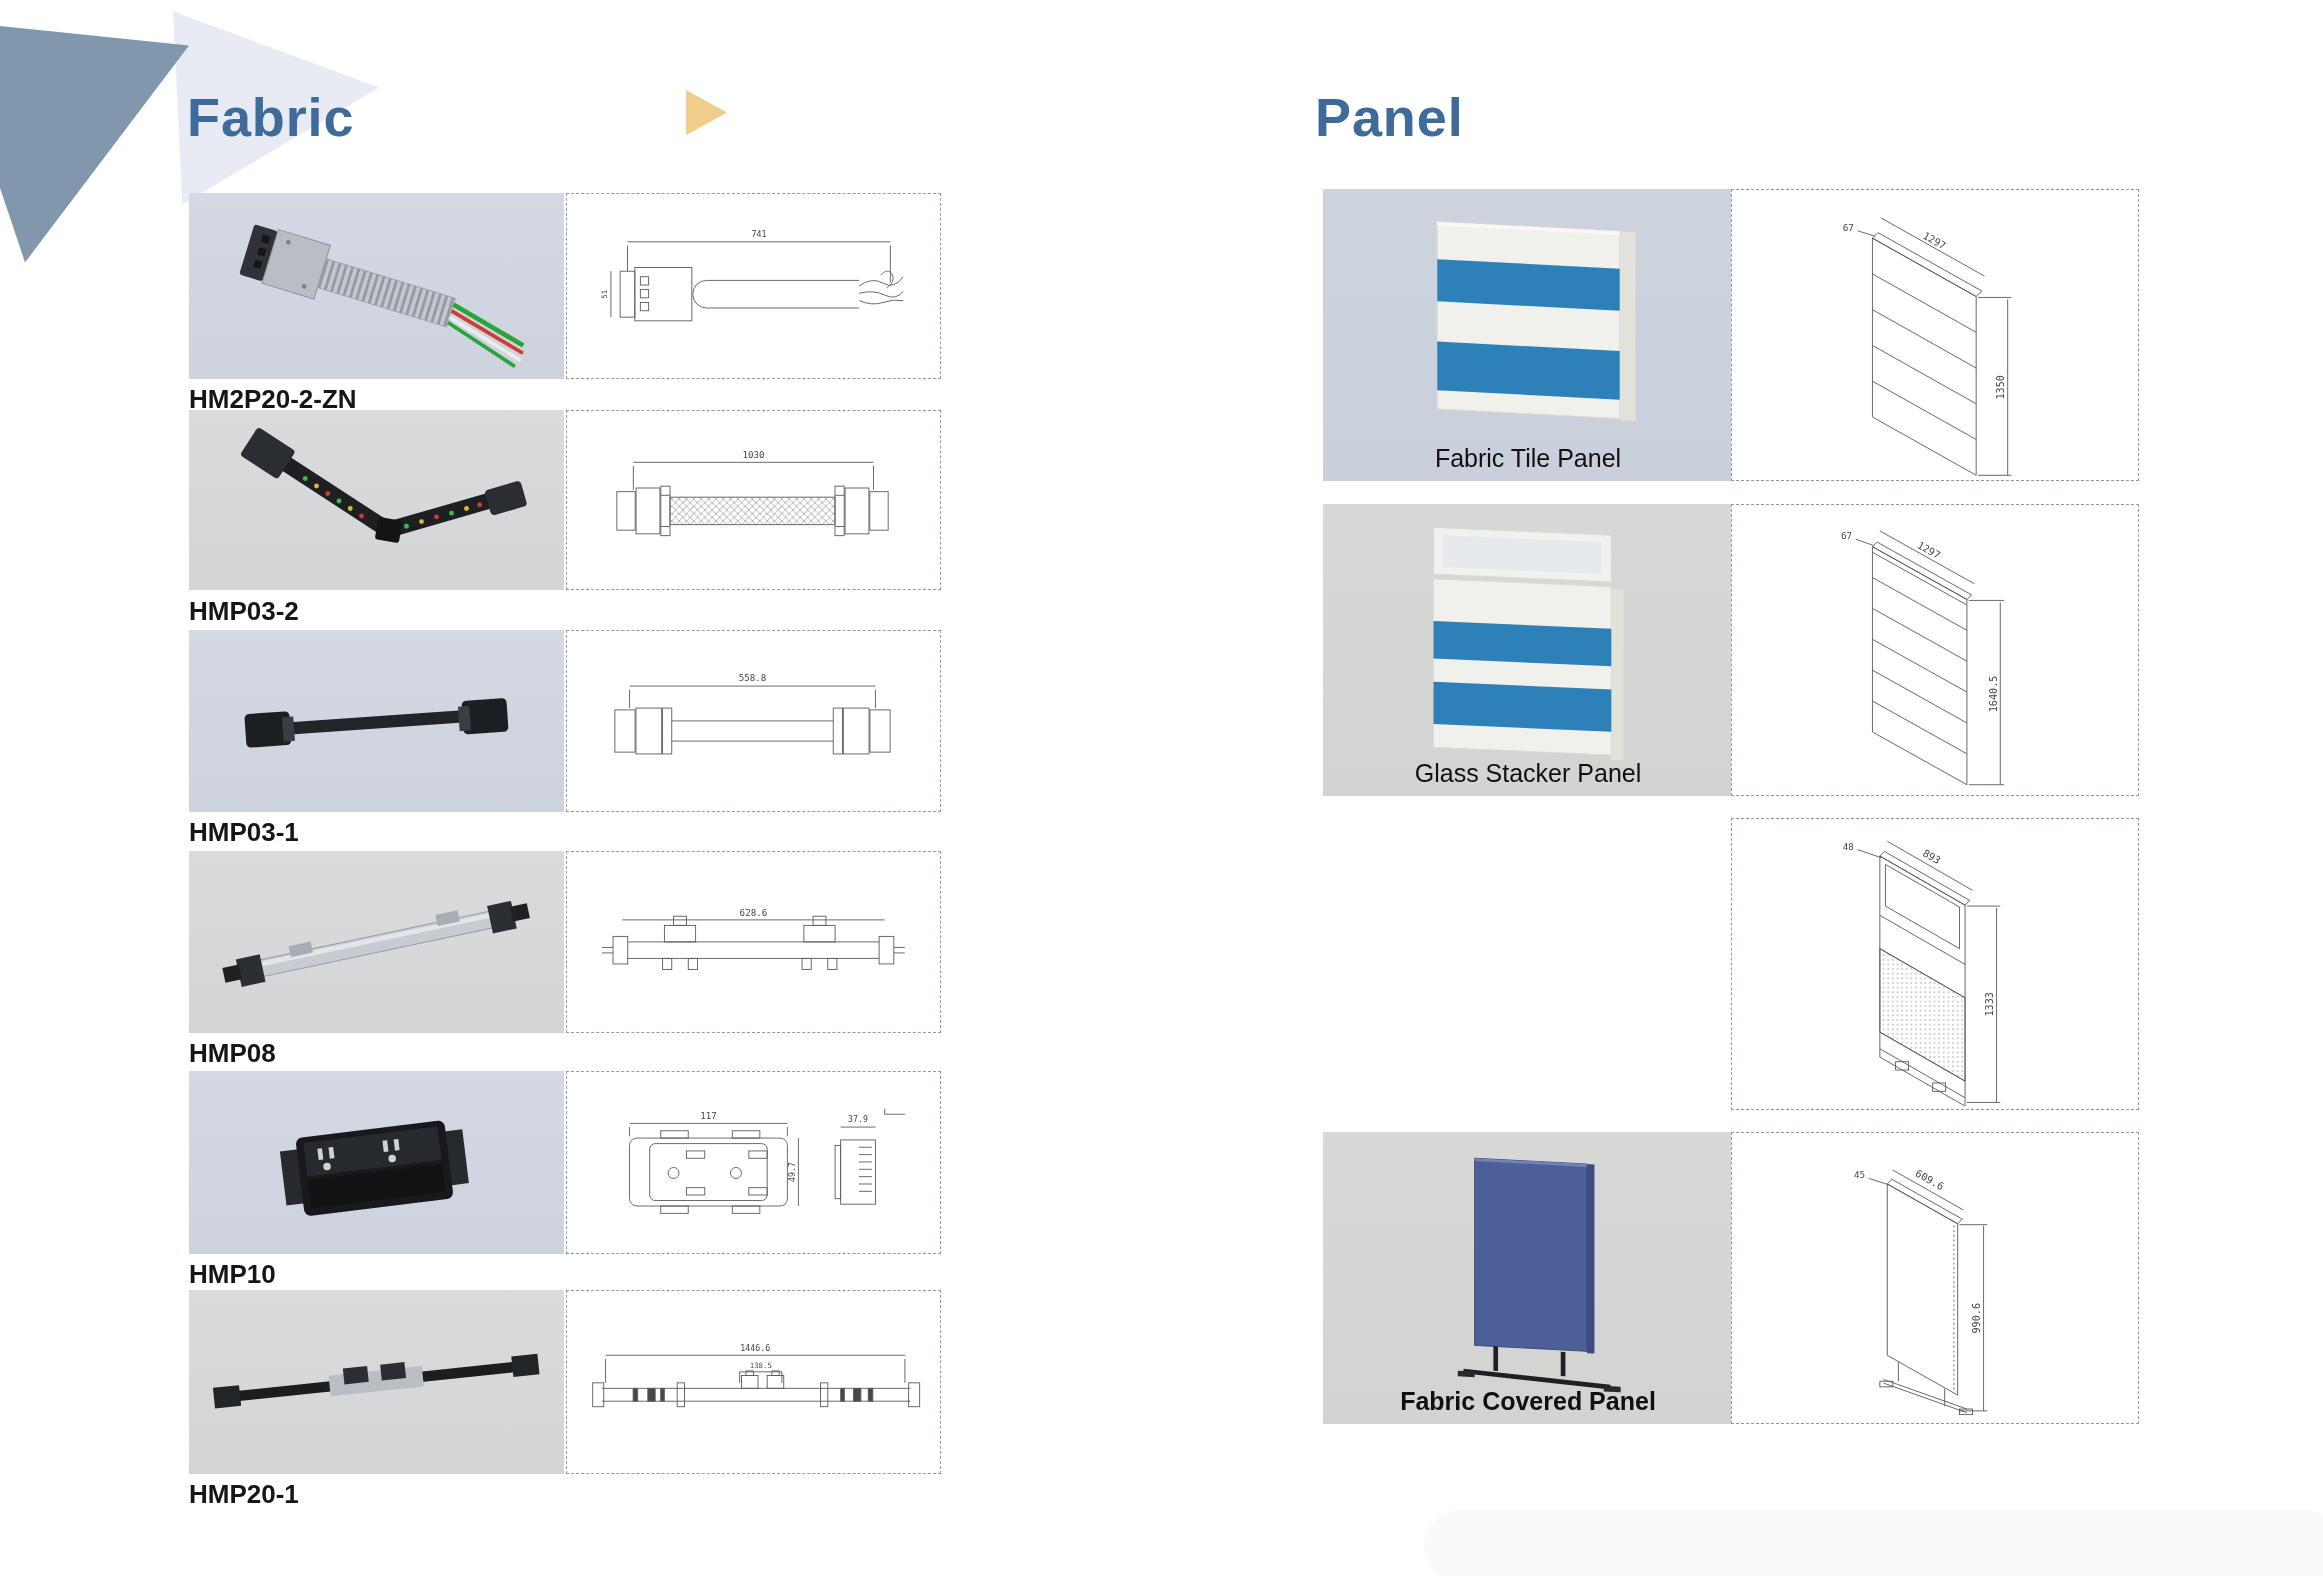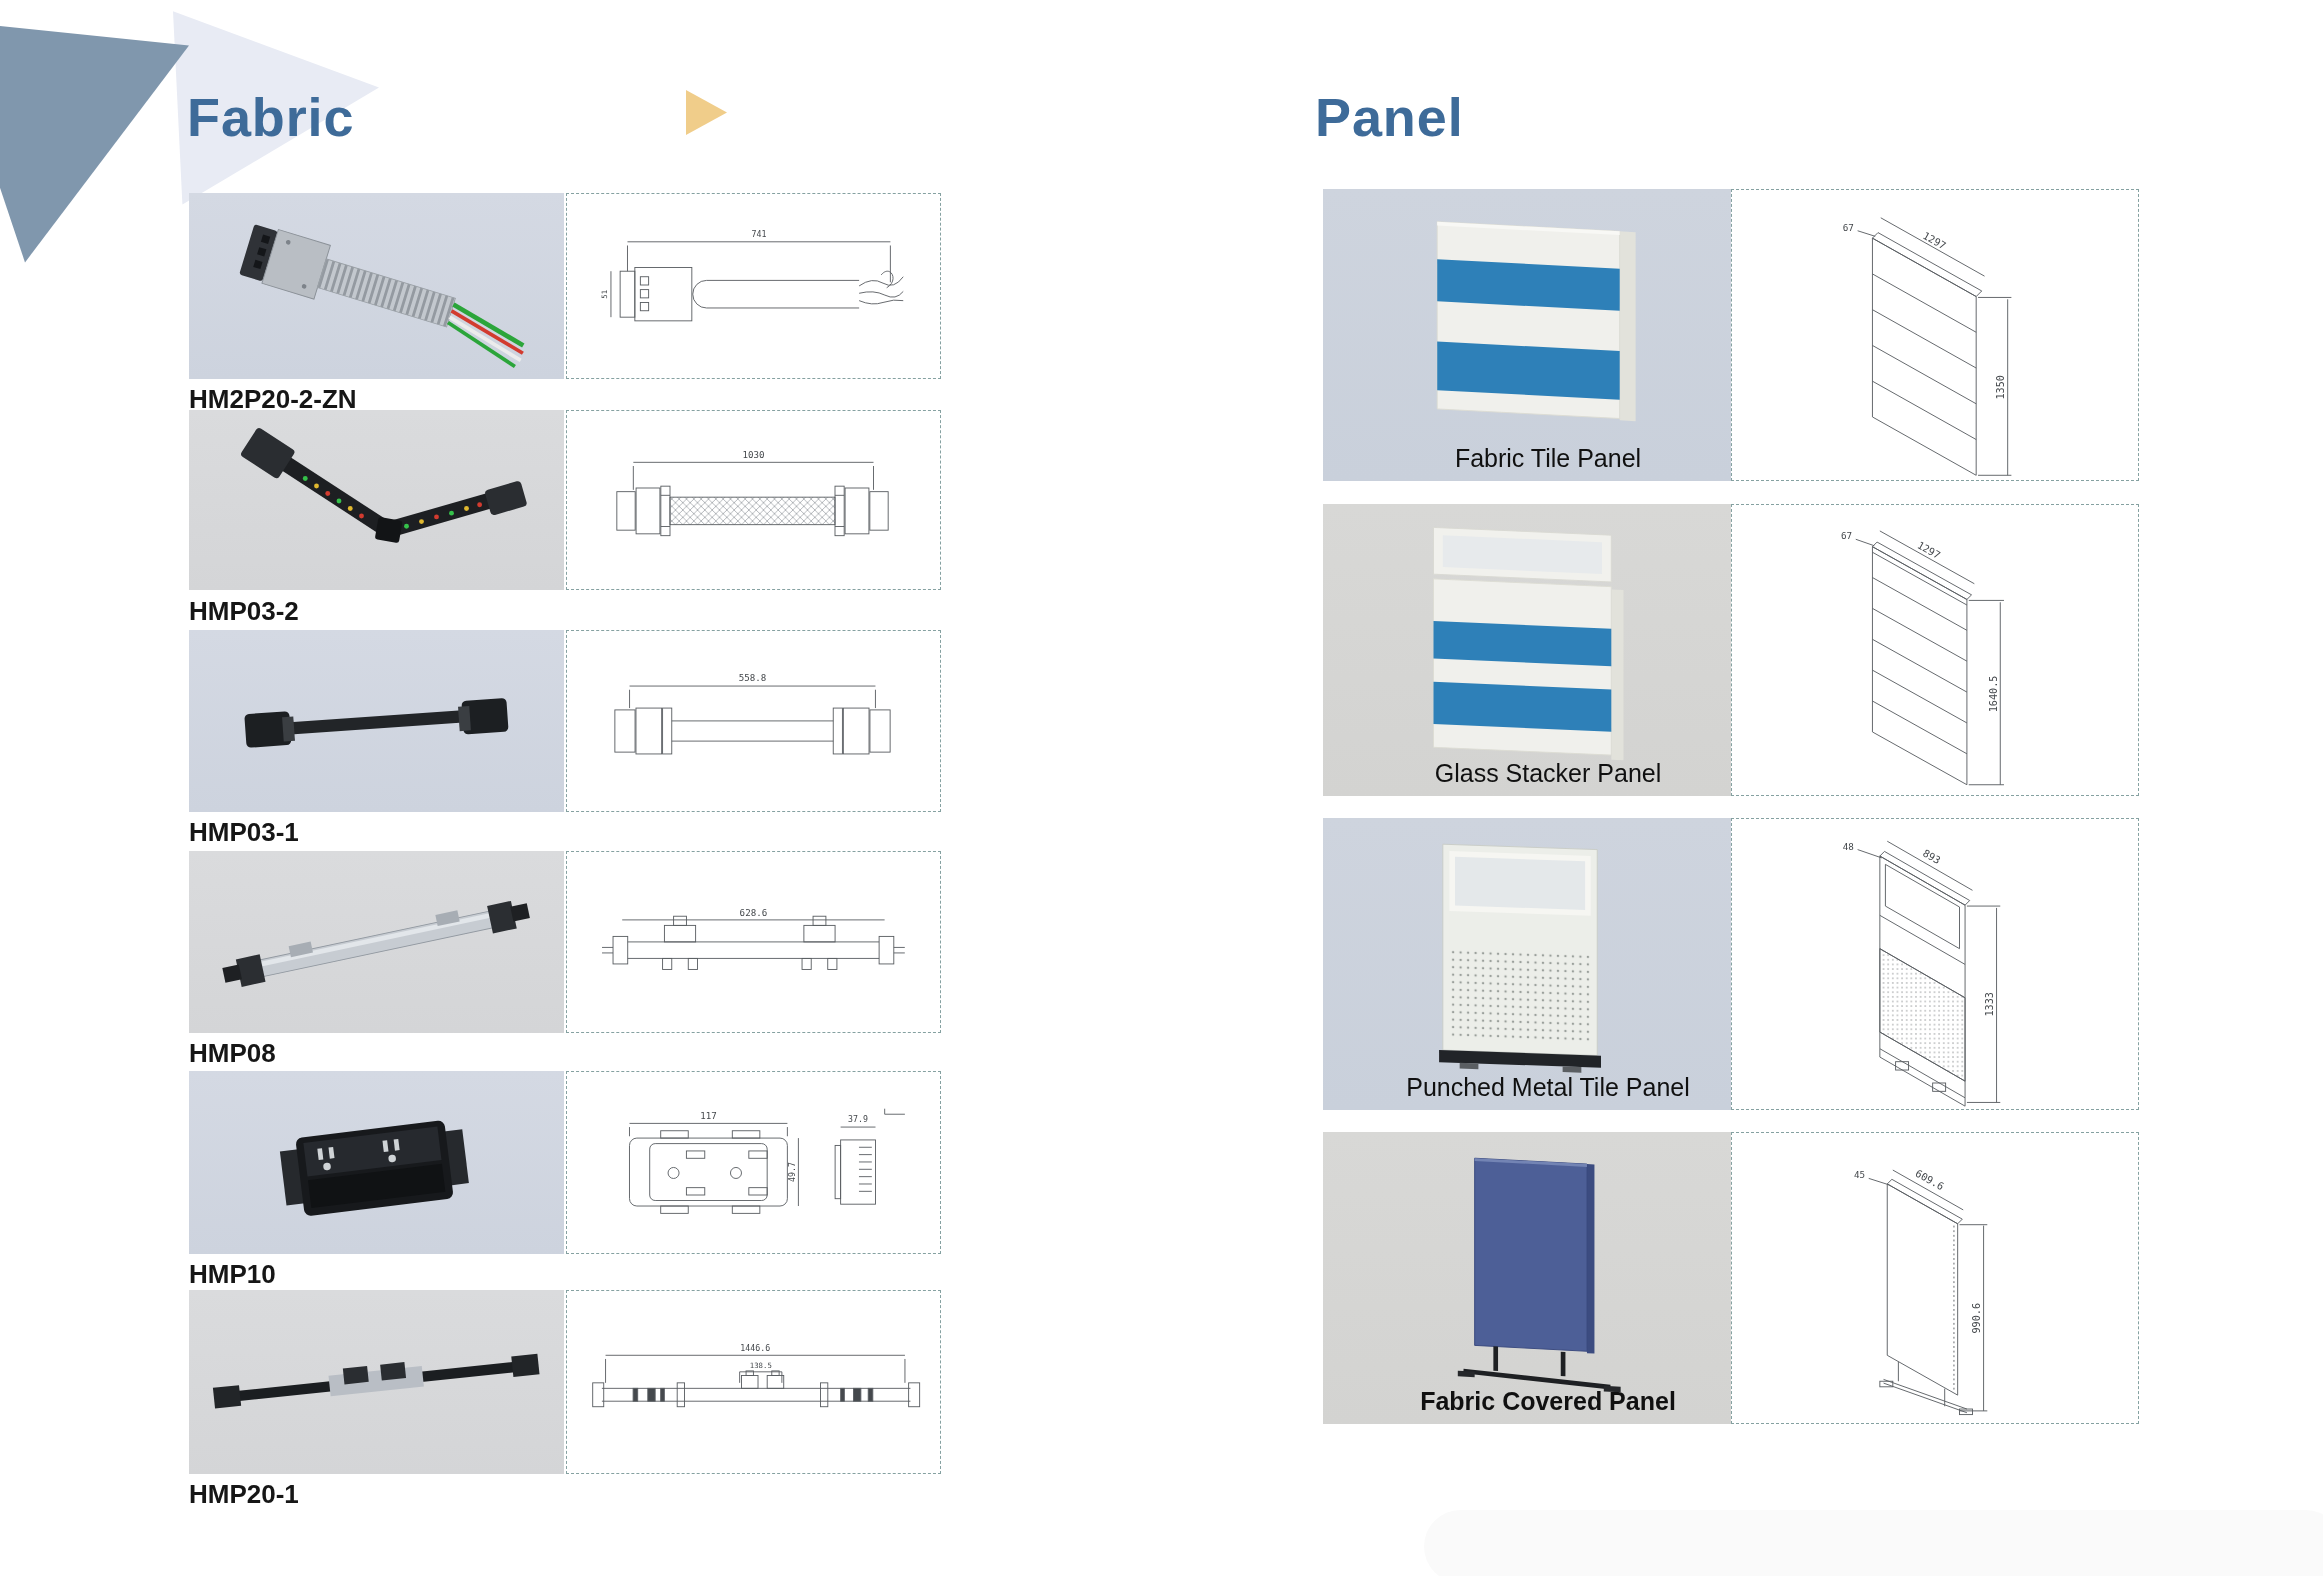--- a/index.html
+++ b/index.html
@@ -7,21 +7,21 @@
         font-family:"Liberation Sans",sans-serif;}
   .abs{position:absolute;}
   .title{font-size:54px;font-weight:700;color:#3e6b99;letter-spacing:0.9px;}
   .photo{position:absolute;overflow:hidden;}
   .bgA{background:linear-gradient(180deg,#d4d9e3 0%,#cdd3de 100%);}
   .bgB{background:linear-gradient(180deg,#dadbdd 0%,#d4d5d7 100%);}
   .bgC{background:linear-gradient(180deg,#ced4de 0%,#c9d0db 100%);}
   .bgD{background:linear-gradient(180deg,#d8d8d6 0%,#d3d3d1 100%);}
   .dbox{position:absolute;background:#ffffff;border:1.9px dashed #85a1a1;box-sizing:border-box;}
   .plabel{position:absolute;font-size:26px;color:#161616;font-weight:bold;}
-  .caption{position:absolute;width:100%;text-align:center;font-size:25px;color:#101010;padding-left:20px;}
+  .caption{position:absolute;width:100%;text-align:center;font-size:25px;color:#101010;}
   .tri{position:absolute;}
   svg{display:block;}
   text{font-family:"DejaVu Sans Mono",monospace;fill:#44484c;}
 </style>
 </head>
 <body>
 
 <div class="page">
 
   <svg width="0" height="0">
@@ -356,33 +356,20 @@
       <text x="209" y="52" font-size="11" text-anchor="middle" stroke="none" fill="#44484c" transform="rotate(29.2 209 52)">1297</text>
       <line x1="132" y1="37" x2="152" y2="44"></line>
       <text x="128" y="37" font-size="10" text-anchor="end" stroke="none" fill="#44484c">67</text>
       <line x1="288" y1="105" x2="288" y2="302"></line>
       <line x1="254" y1="103" x2="292" y2="103"></line>
         <line x1="254" y1="302" x2="292" y2="302"></line>
       <text x="284" y="204" font-size="11" text-anchor="middle" stroke="none" fill="#44484c" transform="rotate(-90 284 204)">1640.5</text>
     </svg>
   </div>
 
-  <div class="photo bgC" style="left:1323px;top:818px;width:410px;height:292px;">
-    <svg viewBox="0 0 438 312" width="410" height="292">
-      <g transform="translate(128,28) skewY(2)">
-        <rect x="0" y="0" width="165" height="220" fill="#eceee9" stroke="#c9ccc7"></rect>
-        <rect x="10" y="10" width="145" height="58" fill="#e4e8ea" stroke="#f6f6f2" stroke-width="6"></rect>
-        <rect x="8" y="112" width="149" height="96" fill="url(#perf)"></rect>
-        <rect x="-4" y="220" width="173" height="13" fill="#212428"></rect>
-        <rect x="18" y="233" width="20" height="6" fill="#5a5e62"></rect>
-        <rect x="128" y="233" width="20" height="6" fill="#5a5e62"></rect>
-      </g>
-    </svg>
-    <div class="caption" style="top:255px;">Punched Metal Tile Panel</div>
-  </div>
   <div class="dbox" style="left:1731px;top:818px;width:408px;height:292px;">
     <svg viewBox="0 0 434 312" width="405" height="289" stroke="#5a5e62" stroke-width="1" fill="none">
       <path d="M158,40 L158,248 L250,301 L250,93 Z"></path>
       <path d="M158,40 L250,93"></path>
       <path d="M163,35 L255,88 M158,40 L163,35 M250,93 L255,88"></path>
       <path d="M164,49 L244,95 M164,94 L244,140 M164,49 L164,94 M244,95 L244,140"></path>
       <path d="M158,104 L250,157 M158,140 L250,193 M158,230 L250,283"></path>
       <path d="M158,140 L250,193 L250,283 L158,230 Z" fill="url(#perfsm)"></path>
       <path d="M158,257 L250,310 M158,248 L158,257 M250,301 L250,310"></path>
       <rect x="175" y="262" width="14" height="9"></rect>

